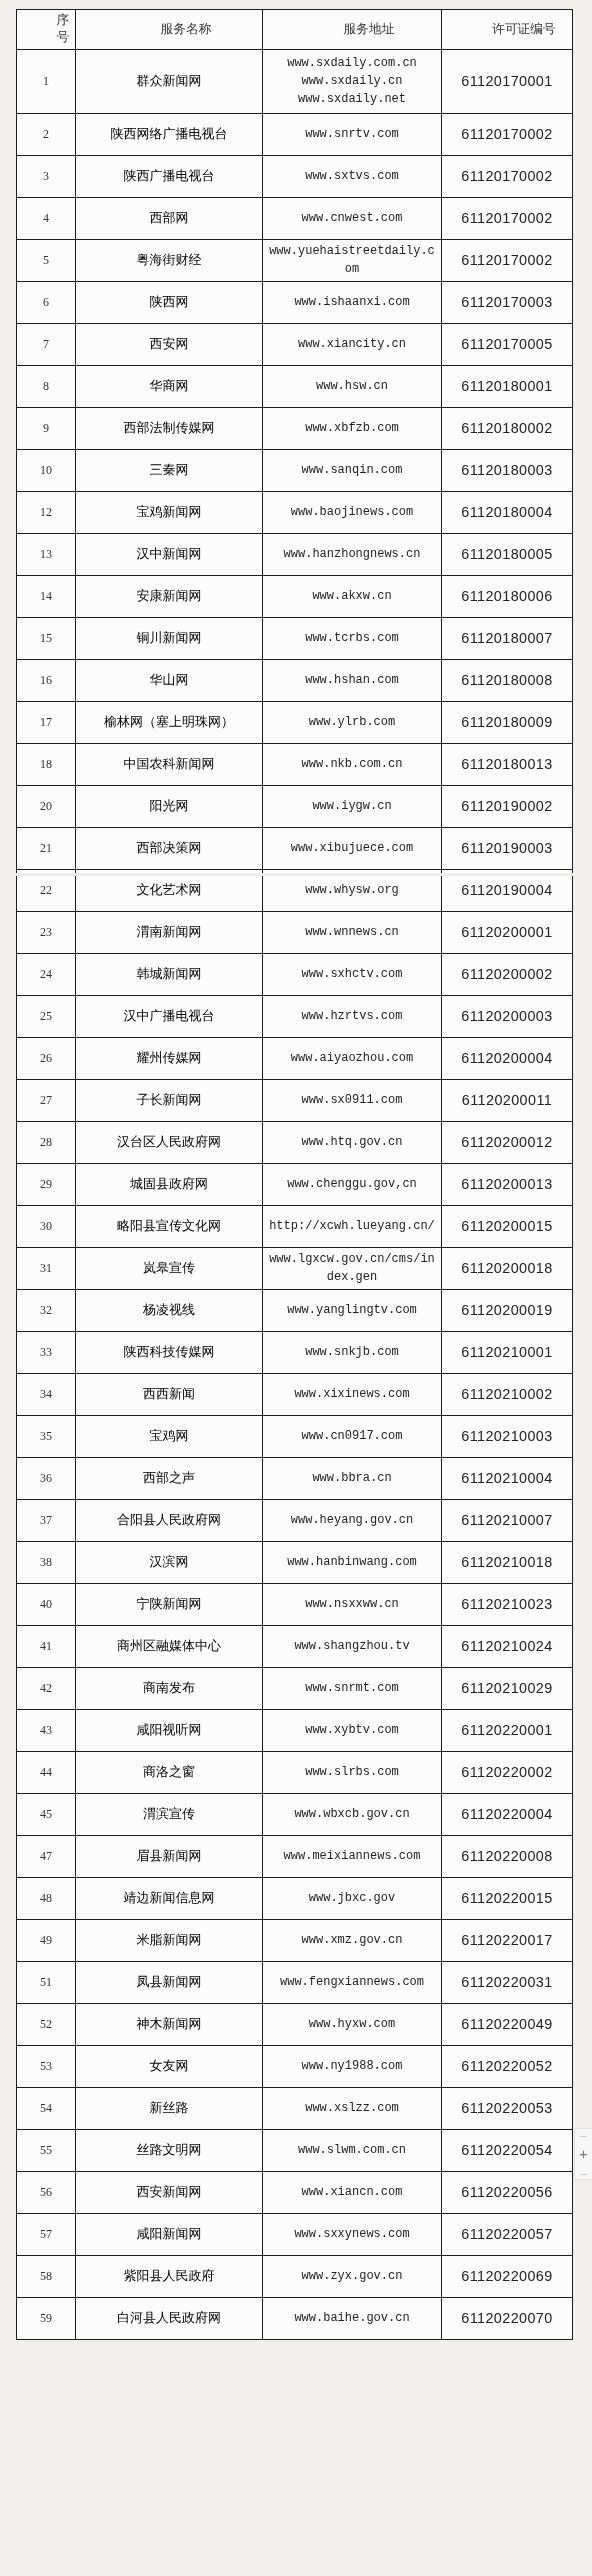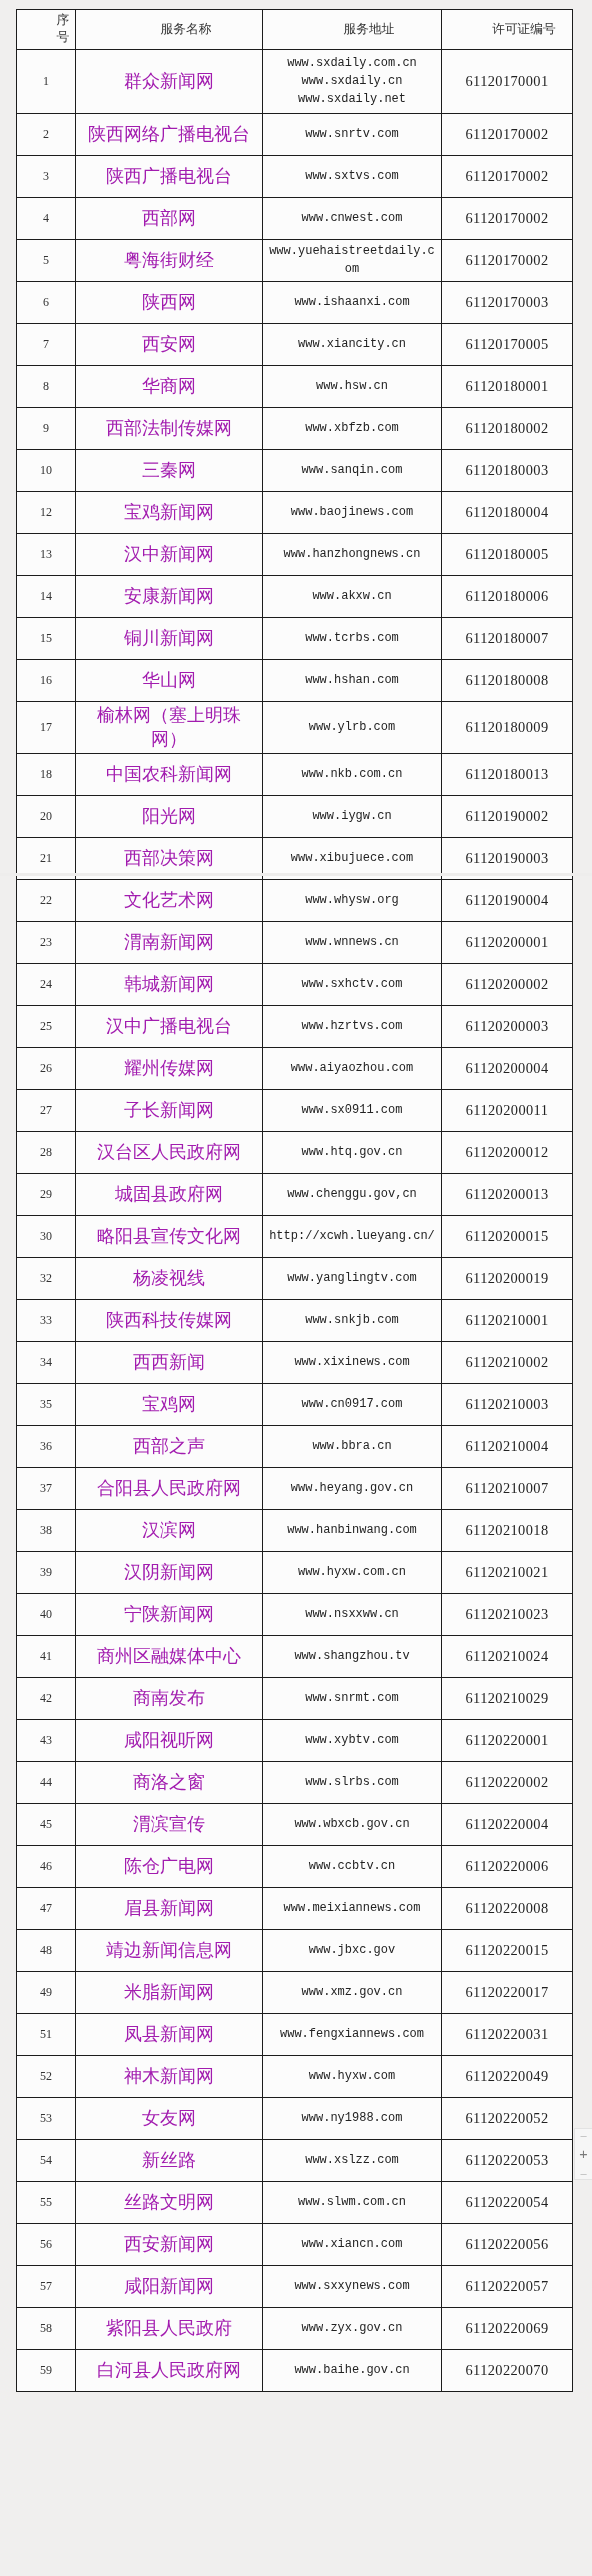--- a/index.html
+++ b/index.html
@@ -46,32 +46,32 @@
     color: #333333;
     padding-left: 39px;
   }
   .c-seq {
     font-family: "Liberation Serif", "DejaVu Serif", serif;
     font-size: 12px;
     color: #333333;
   }
   .c-name {
     font-family: "Liberation Serif", "DejaVu Serif", serif;
-    font-size: 18px;
-    color: #a21caf;
+    font-size: 13px;
+    color: #000000;
   }
   .c-url {
     font-family: "Liberation Mono", "DejaVu Sans Mono", monospace;
     font-size: 12px;
     line-height: 18px;
     color: #222222;
     word-break: break-all;
   }
   .c-lic {
-    font-family: Liberation Serif, serif;
+    font-family: Liberation Sans, sans-serif;
     font-size: 14.4px;
     color: #222222;
     letter-spacing: 0.4px;
   }
   .seam {
     position: absolute;
     left: 0;
     top: 873px;
     width: 592px;
     height: 2.5px;
@@ -347,20 +347,28 @@
   </tr>
         <tr>
     <td class="c-seq">30</td>
     <td class="c-name">略阳县宣传文化网</td>
     <td class="c-url">
             <div>http://xcwh.lueyang.cn/</div>
           </td>
     <td class="c-lic">61120200015</td>
   </tr>
         <tr>
+    <td class="c-seq">31</td>
+    <td class="c-name">岚皋宣传</td>
+    <td class="c-url">
+            <div>www.lgxcw.gov.cn/cms/index.gen</div>
+          </td>
+    <td class="c-lic">61120200018</td>
+  </tr>
+        <tr>
     <td class="c-seq">32</td>
     <td class="c-name">杨凌视线</td>
     <td class="c-url">
             <div>www.yanglingtv.com</div>
           </td>
     <td class="c-lic">61120200019</td>
   </tr>
         <tr>
     <td class="c-seq">33</td>
     <td class="c-name">陕西科技传媒网</td>
@@ -403,28 +411,20 @@
   </tr>
         <tr>
     <td class="c-seq">38</td>
     <td class="c-name">汉滨网</td>
     <td class="c-url">
             <div>www.hanbinwang.com</div>
           </td>
     <td class="c-lic">61120210018</td>
   </tr>
         <tr>
-    <td class="c-seq">39</td>
-    <td class="c-name">汉阴新闻网</td>
-    <td class="c-url">
-            <div>www.hyxw.com.cn</div>
-          </td>
-    <td class="c-lic">61120210021</td>
-  </tr>
-        <tr>
     <td class="c-seq">40</td>
     <td class="c-name">宁陕新闻网</td>
     <td class="c-url">
             <div>www.nsxxww.cn</div>
           </td>
     <td class="c-lic">61120210023</td>
   </tr>
         <tr>
     <td class="c-seq">41</td>
     <td class="c-name">商州区融媒体中心</td>
@@ -457,28 +457,20 @@
           </td>
     <td class="c-lic">61120220002</td>
   </tr>
         <tr>
     <td class="c-seq">45</td>
     <td class="c-name">渭滨宣传</td>
     <td class="c-url">
             <div>www.wbxcb.gov.cn</div>
           </td>
     <td class="c-lic">61120220004</td>
-  </tr>
-        <tr>
-    <td class="c-seq">46</td>
-    <td class="c-name">陈仓广电网</td>
-    <td class="c-url">
-            <div>www.ccbtv.cn</div>
-          </td>
-    <td class="c-lic">61120220006</td>
   </tr>
         <tr>
     <td class="c-seq">47</td>
     <td class="c-name">眉县新闻网</td>
     <td class="c-url">
             <div>www.meixiannews.com</div>
           </td>
     <td class="c-lic">61120220008</td>
   </tr>
         <tr>

